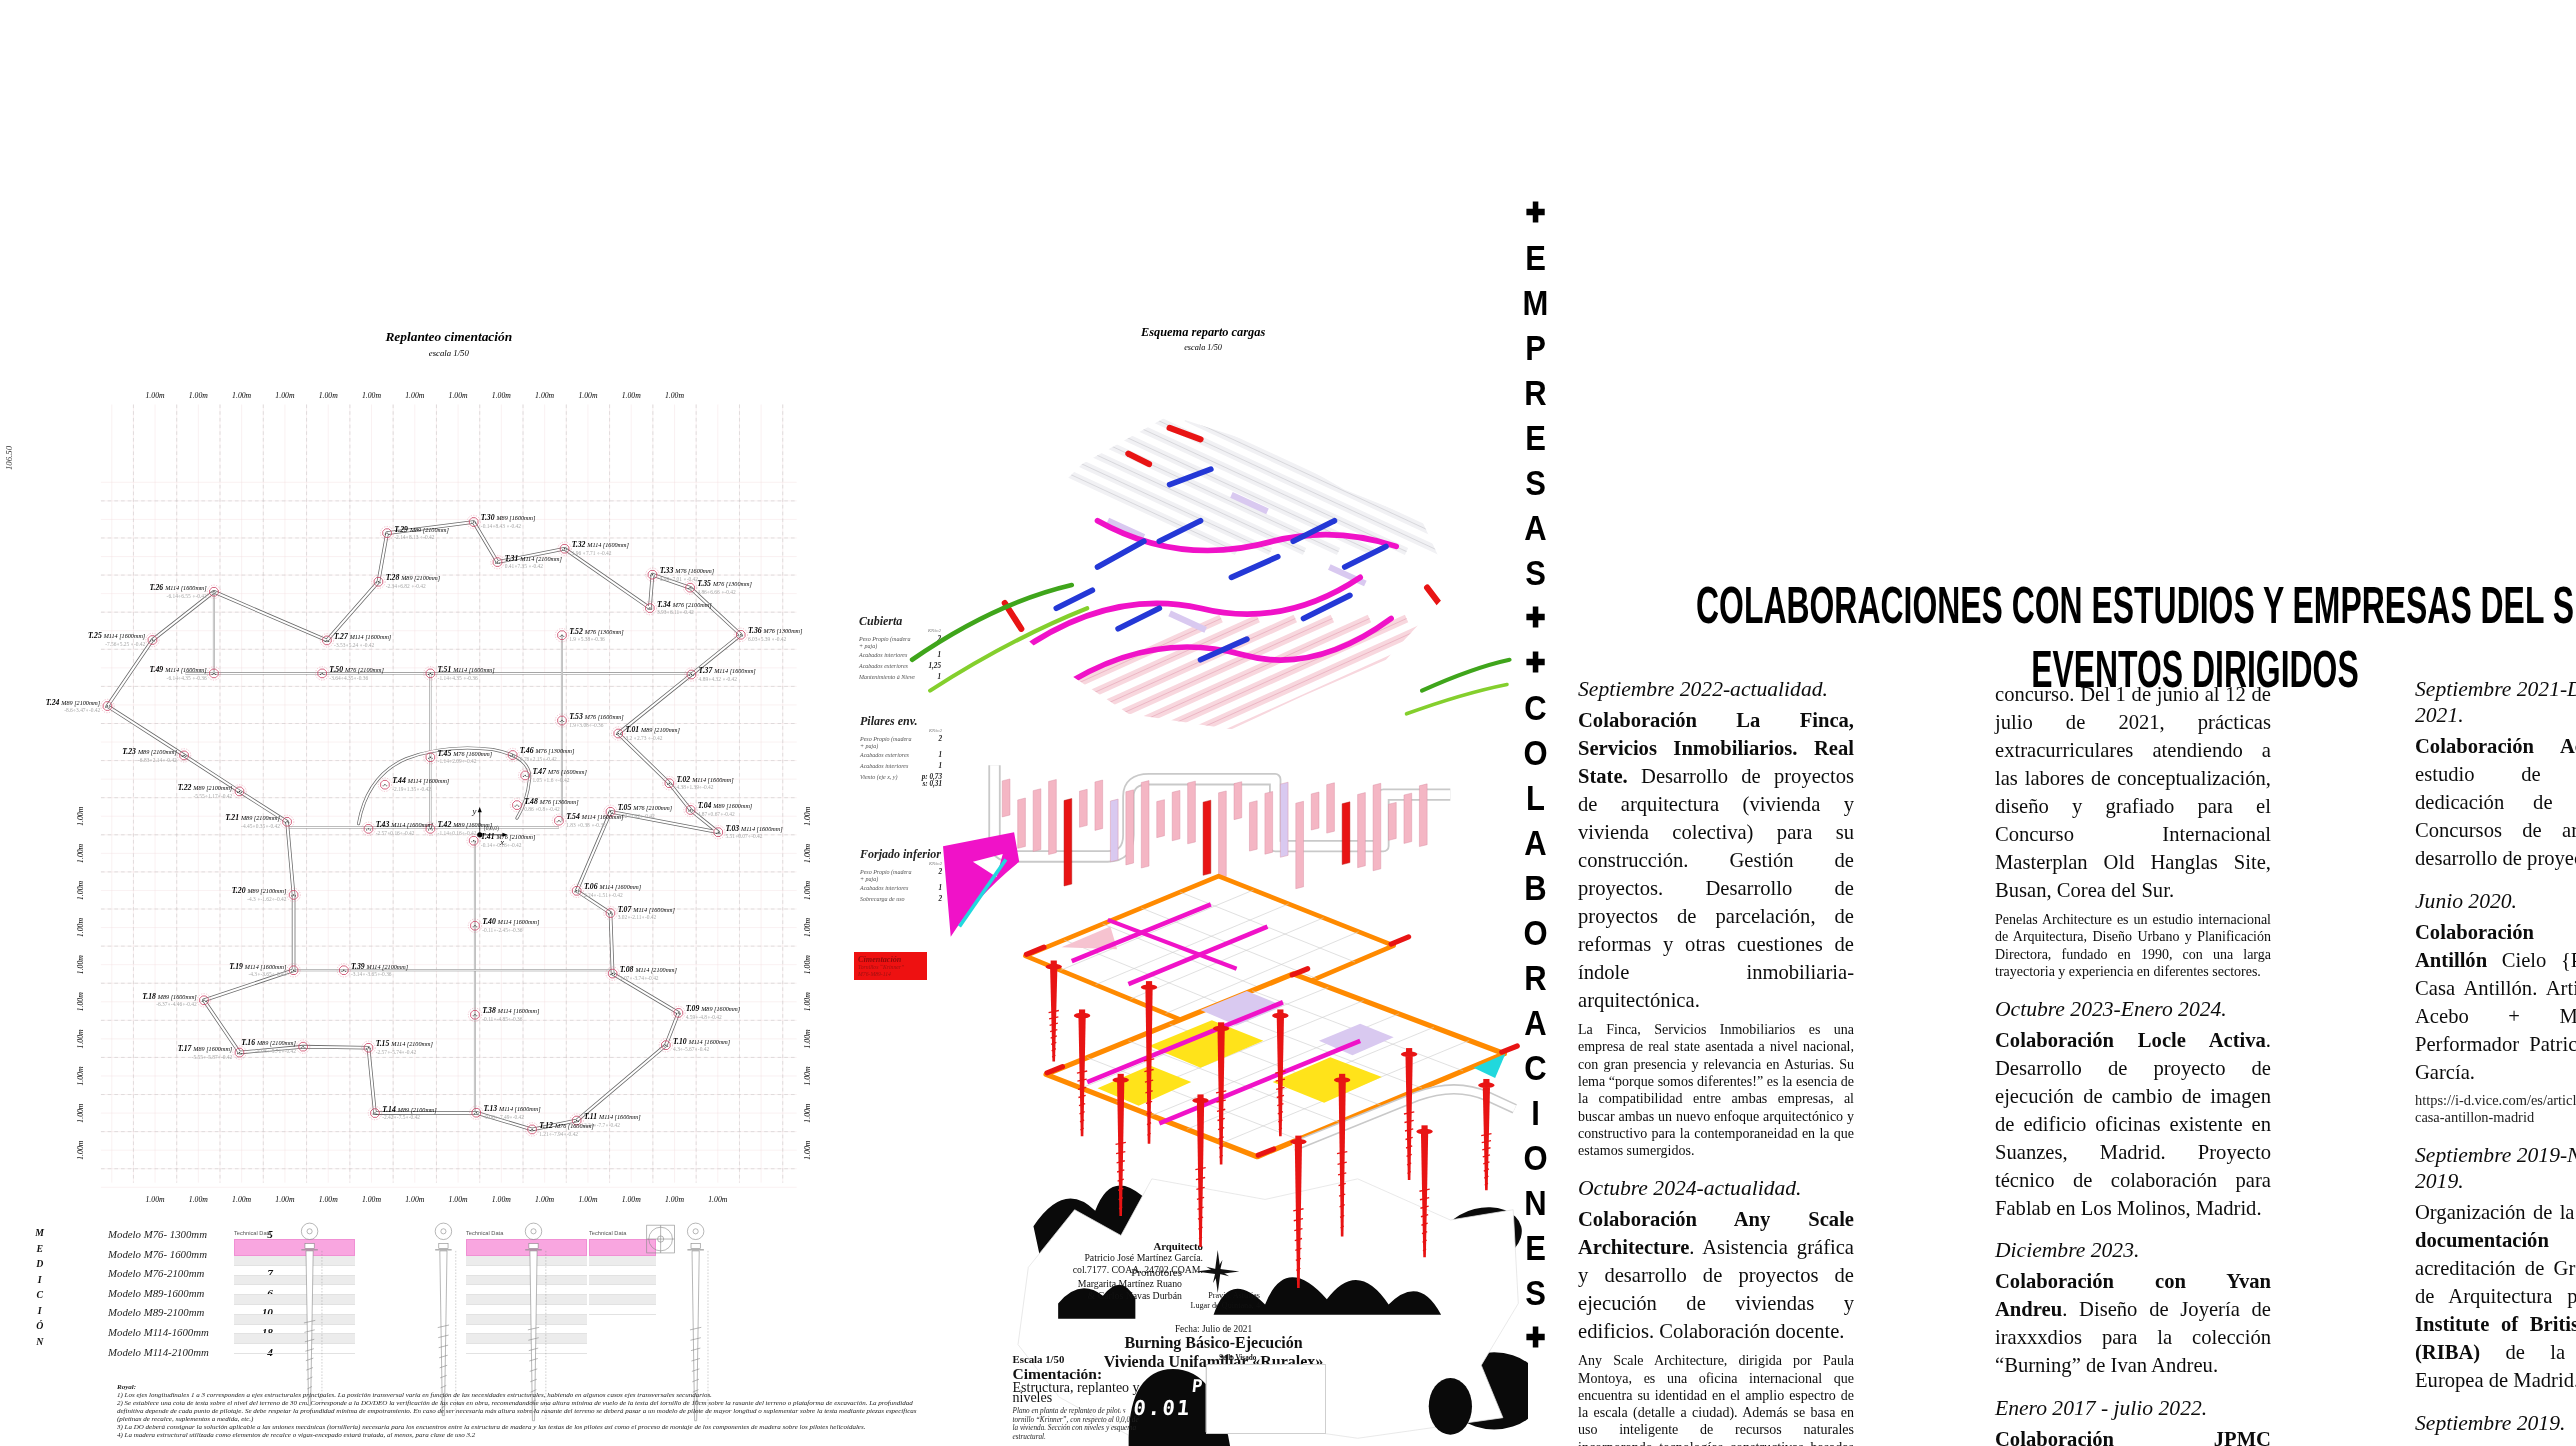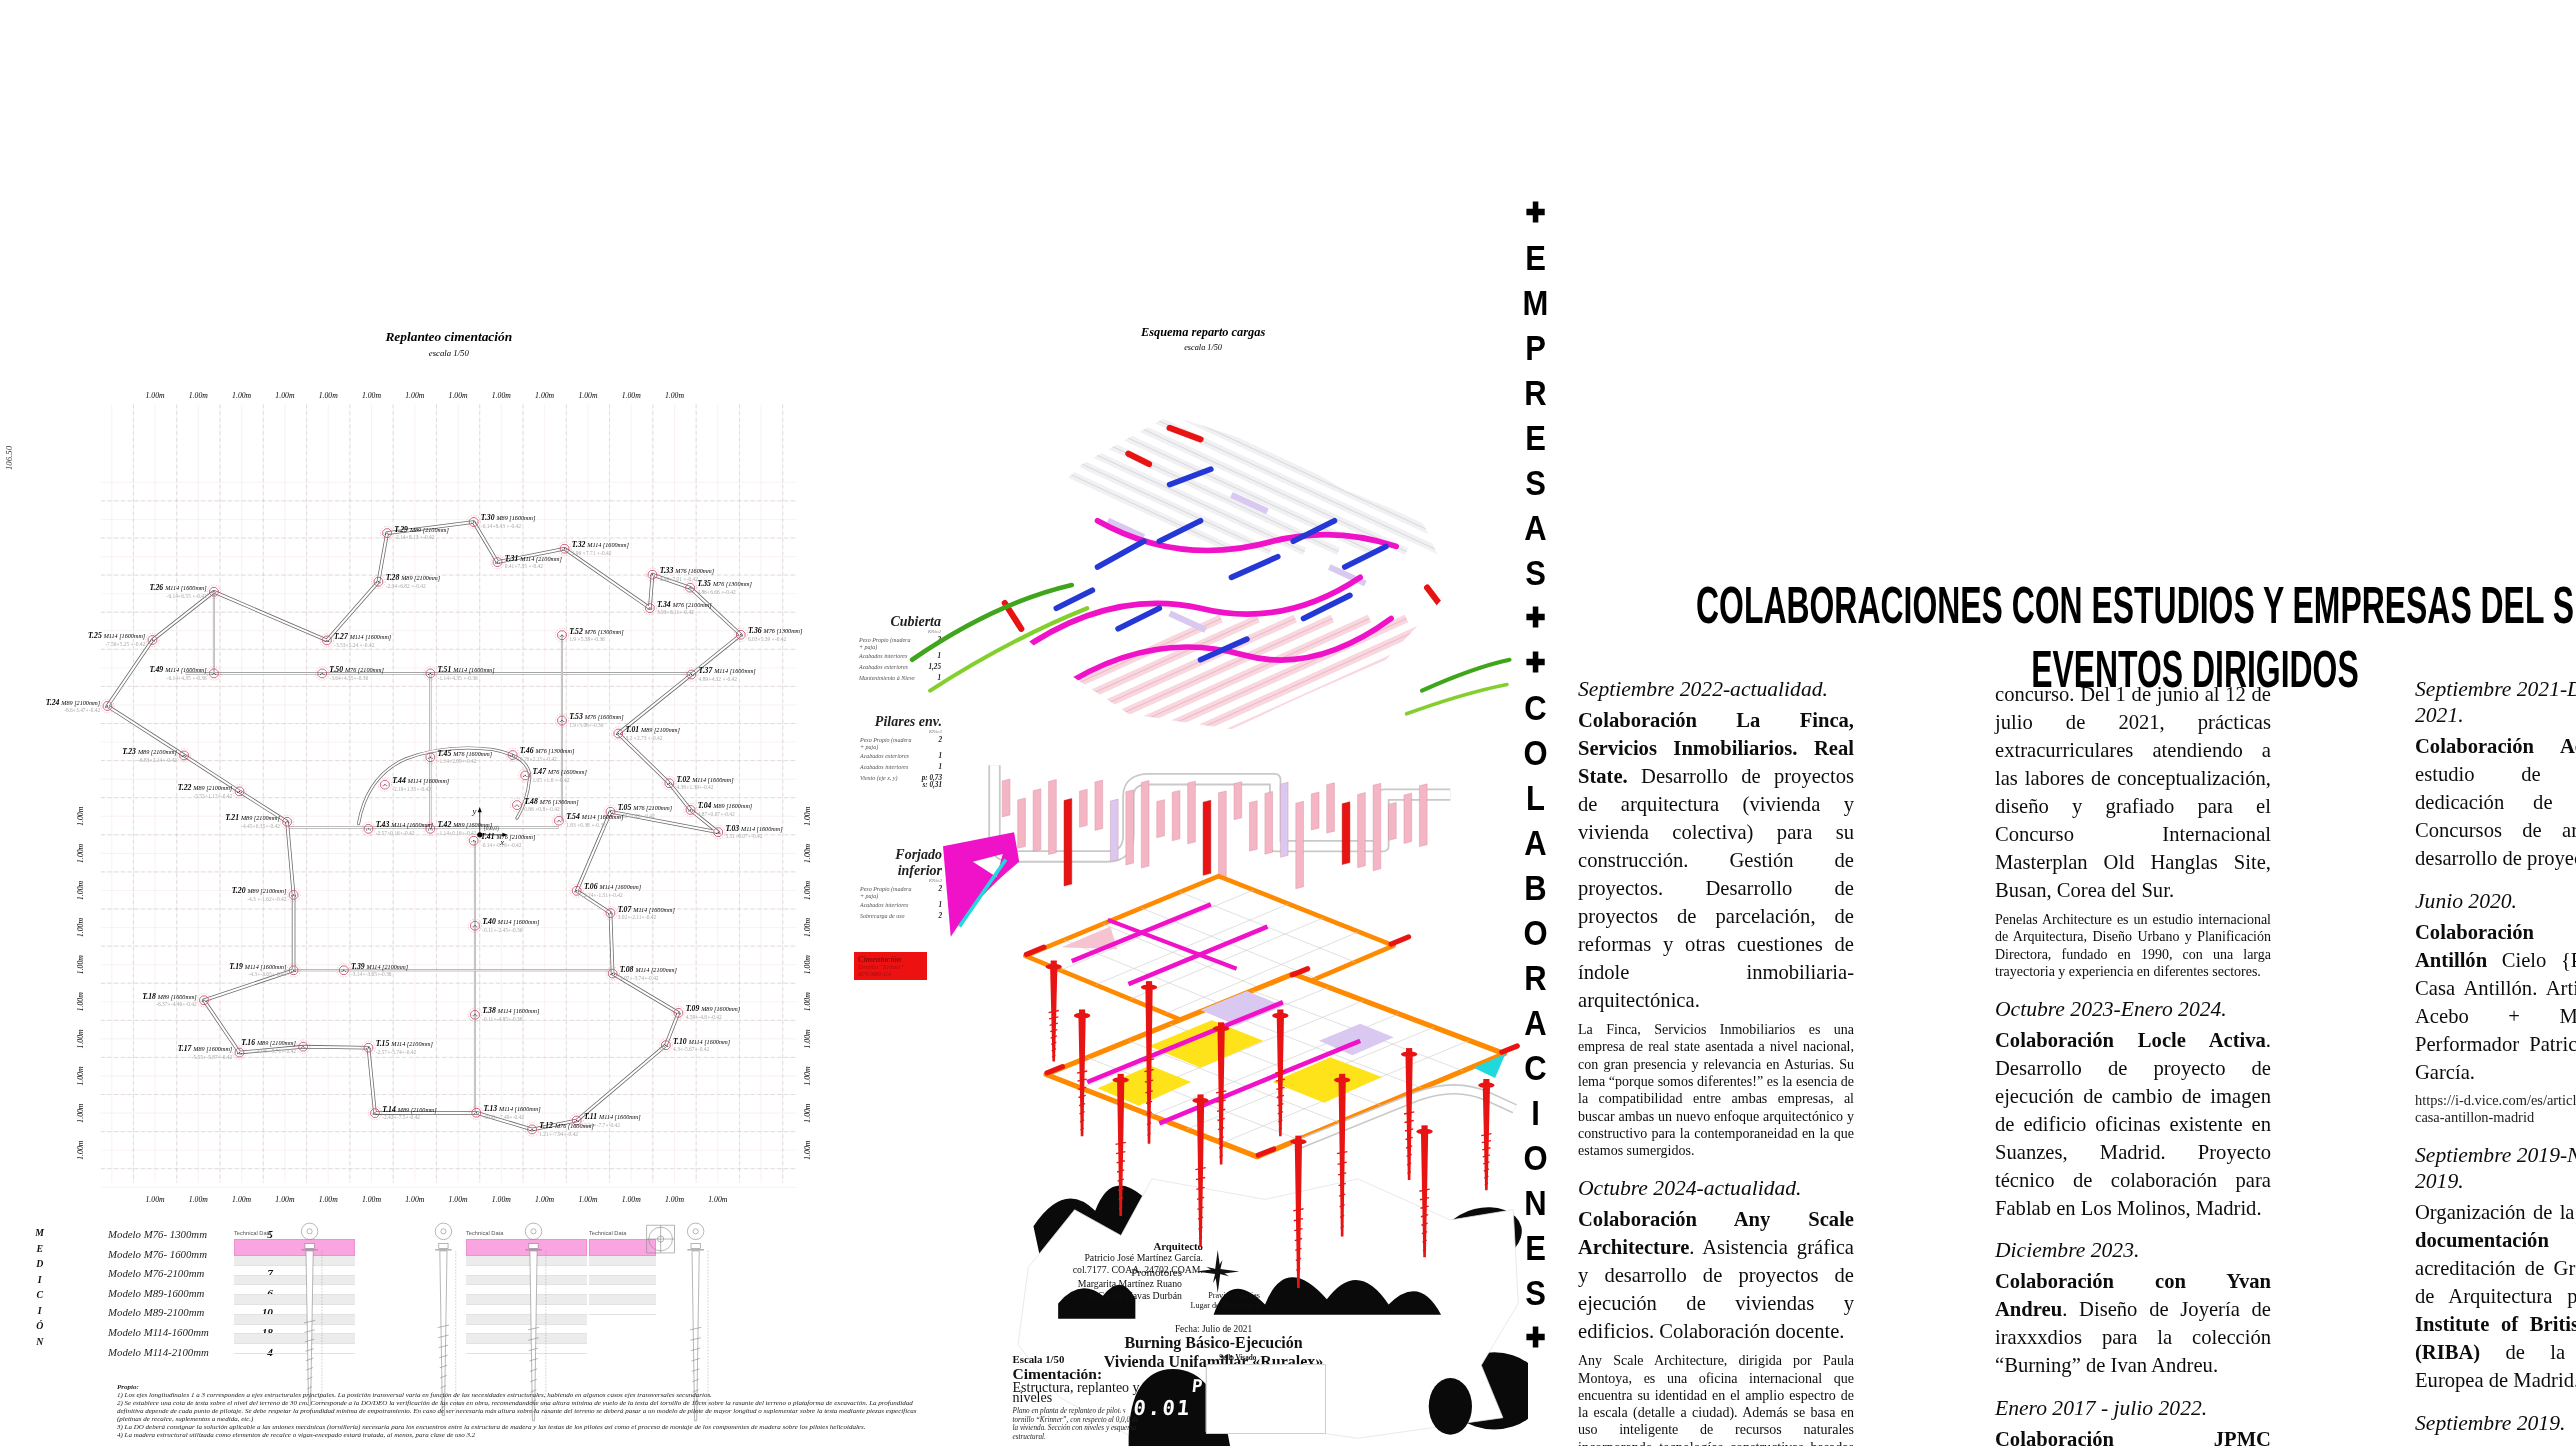--- a/index.html
+++ b/index.html
@@ -29,21 +29,21 @@
   .rp-col .para b{font-weight:bold;}
   .rp-col .note{font-size:14px;line-height:17.3px;margin-top:7.2px;}
   .rp-col .link{font-size:14.4px;line-height:17.5px;margin-top:6.2px;text-align:left;color:#222;}
 
   
   #dim-10650{position:absolute;left:-32px;top:453px;width:82px;text-align:center;
              transform:rotate(-90deg);font-style:italic;font-size:8.8px;color:#333;}
 
   
   .legend{position:absolute;width:82px;color:#222;}
-  .legend .lg-title{font-weight:bold;font-style:italic;font-size:14px;text-align:right;}
+  .legend .lg-title{font-weight:bold;font-style:italic;font-size:12px;}
   .legend .lg-unit{font-size:4.6px;color:#777;text-align:right;font-style:italic;margin-top:-1px;}
   .legend .lg-row{display:flex;justify-content:space-between;margin-top:3.1px;}
   .legend .lg-k{font-style:italic;font-size:6px;color:#555;width:56px;line-height:6.4px;}
   .legend .lg-v{font-style:italic;font-weight:bold;font-size:7.2px;text-align:right;white-space:pre-line;line-height:7.7px;}
 
   #cim-box{position:absolute;left:854px;top:952px;width:73px;height:28px;background:#ee1111;
            padding:3.1px 4.1px;box-sizing:border-box;}
   #cim-box .c1{font-weight:bold;font-style:italic;font-size:8.2px;color:#8f0b0b;}
   #cim-box .c2{font-style:italic;font-size:5.7px;color:#a01010;line-height:6.4px;}
 
@@ -1308,21 +1308,21 @@
       <g stroke="#8a8a8a" fill="none" stroke-width="1.2">
         <rect x="695" y="8" width="54" height="54"></rect>
         <circle cx="722" cy="35" r="23"></circle>
         <circle cx="722" cy="35" r="6"></circle>
         <line x1="695" y1="35" x2="749" y2="35"></line>
         <line x1="722" y1="8" x2="722" y2="62"></line>
       </g>
     </svg>
 
   <div id="notes">
-    <div class="ntitle">Propio:</div>
+    <div class="ntitle">Royal:</div>
     <div id="notes-body">
         <div>1) Los ejes longitudinales 1 a 3 corresponden a ejes estructurales principales. La posición transversal varía en función de las necesidades estructurales, habiendo en algunos casos ejes transversales secundarios.</div>
         <div>2) Se establece una cota de testa sobre el nivel del terreno de 30 cm. Corresponde a la DO/DEO la verificación de las cotas en obra, recomendandose una altura mínima de vuelo de la testa del tornillo de 10cm sobre la rasante del terreno o plataforma de excavación. La profundidad definitiva depende de cada punto de pilotaje. Se debe respetar la profundidad mínima de empotramiento. En caso de ser necesaria más altura sobre la rasante del terreno se deberá pasar a un modelo de pilote de mayor longitud o suplementar sobre la testa mediante piezas específicas (pletinas de recalce, suplementos a medida, etc.)</div>
         <div>3) La DO deberá consignar la solución aplicable a las uniones mecánicas (tornillería) necesaria para los encuentros entre la estructura de madera y las testas de los pilotes así como el proceso de montaje de los componentes de madera sobre los pilotes helicoidales.</div>
         <div>4) La madera estructural utilizada como elementos de recalce o vigas-encepado estará tratada, al menos, para clase de uso 3.2</div>
       </div>
   </div>
 
   <div id="titleblock">
     <svg id="tb-svg" width="531" height="297" viewBox="0 0 1030 577">

